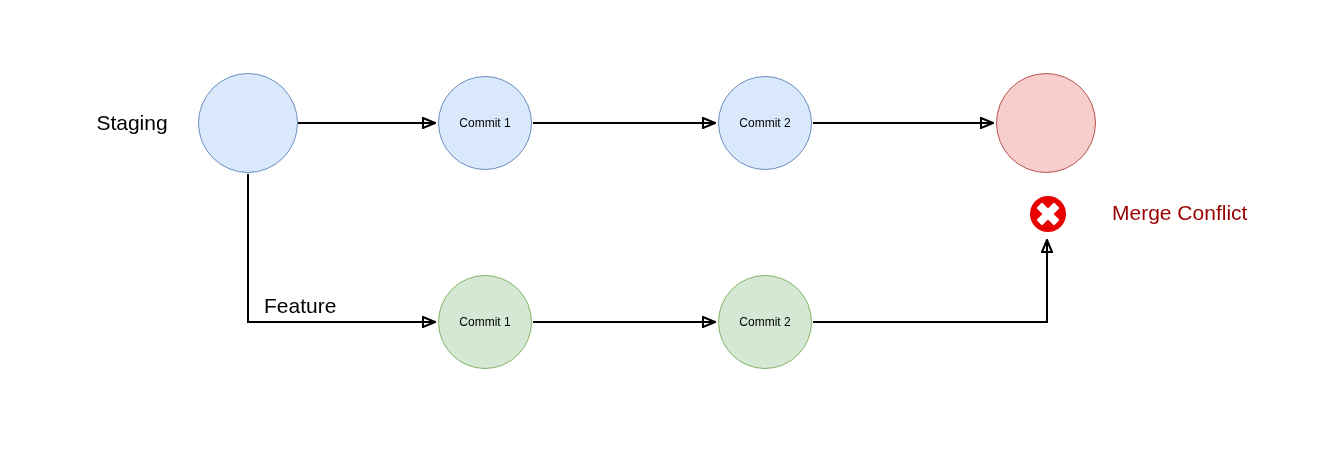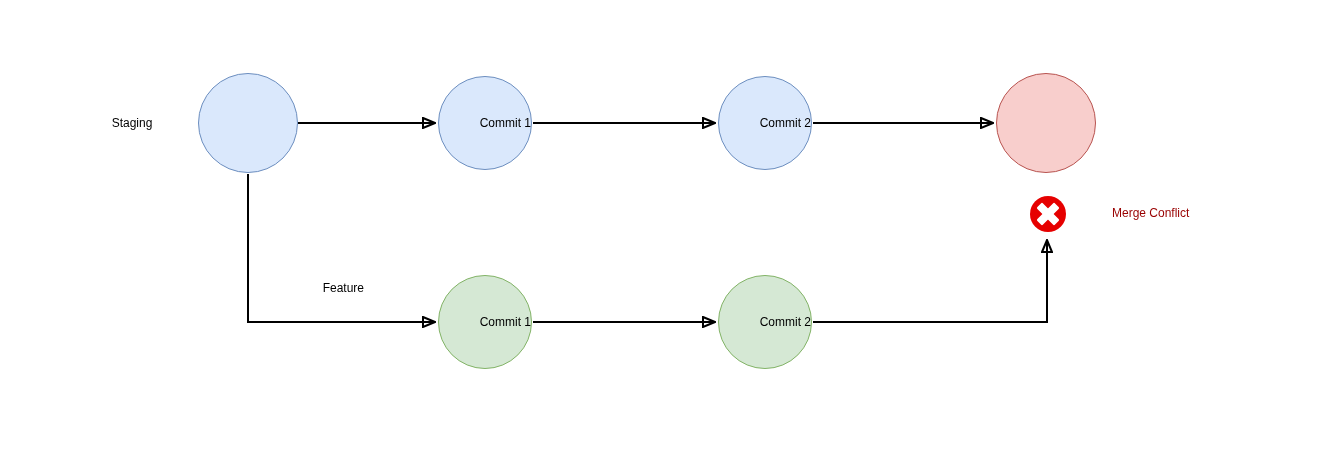--- a/index.html
+++ b/index.html
@@ -25,48 +25,48 @@
   .connectors path {
     fill: none;
     stroke: #000000;
     stroke-width: 2;
   }
   .node {
     position: absolute;
     border-radius: 50%;
     display: flex;
     align-items: center;
-    justify-content: flex-end;
+    justify-content: center;
     box-sizing: border-box;
     text-align: center;
     color: #000000;
   }
   .node.big   { width: 100px; height: 100px; }
   .node.small { width: 94px;  height: 94px;  }
   .node.blue  { background: #dae8fc; border: 1.5px solid #6c8ebf; }
   .node.green { background: #d5e8d4; border: 1.5px solid #82b366; }
   .node.red   { background: #f8cecc; border: 1.5px solid #b85450; }
   .node .node-label { font-size: 12px; line-height: 14px; }
 
   .pos-staging-start { left: 198px; top: 73px; }
   .pos-staging-c1    { left: 438px; top: 76px; }
   .pos-staging-c2    { left: 718px; top: 76px; }
   .pos-conflict-node { left: 996px; top: 73px; }
   .pos-feature-c1    { left: 438px; top: 275px; }
   .pos-feature-c2    { left: 718px; top: 275px; }
 
   .text-label {
     position: absolute;
-    font-size: 12px;
+    font-size: 21px;
     line-height: 22px;
     color: #000000;
     white-space: nowrap;
   }
   .pos-staging-label { left: 80px;  top: 112px; width: 104px; text-align: center; }
-  .pos-feature-label { left: 264px; top: 277px; width: 100px; text-align: right; }
+  .pos-feature-label { left: 264px; top: 295px; width: 100px; text-align: left; }
   .pos-conflict-label { left: 1076px; top: 202px; color: #990000; margin-left: 36px; }
 
   .error-icon-wrap {
     position: absolute;
     left: 1030px;
     top: 196px;
     width: 36px;
     height: 36px;
   }
   .error-icon-wrap svg { display: block; }

